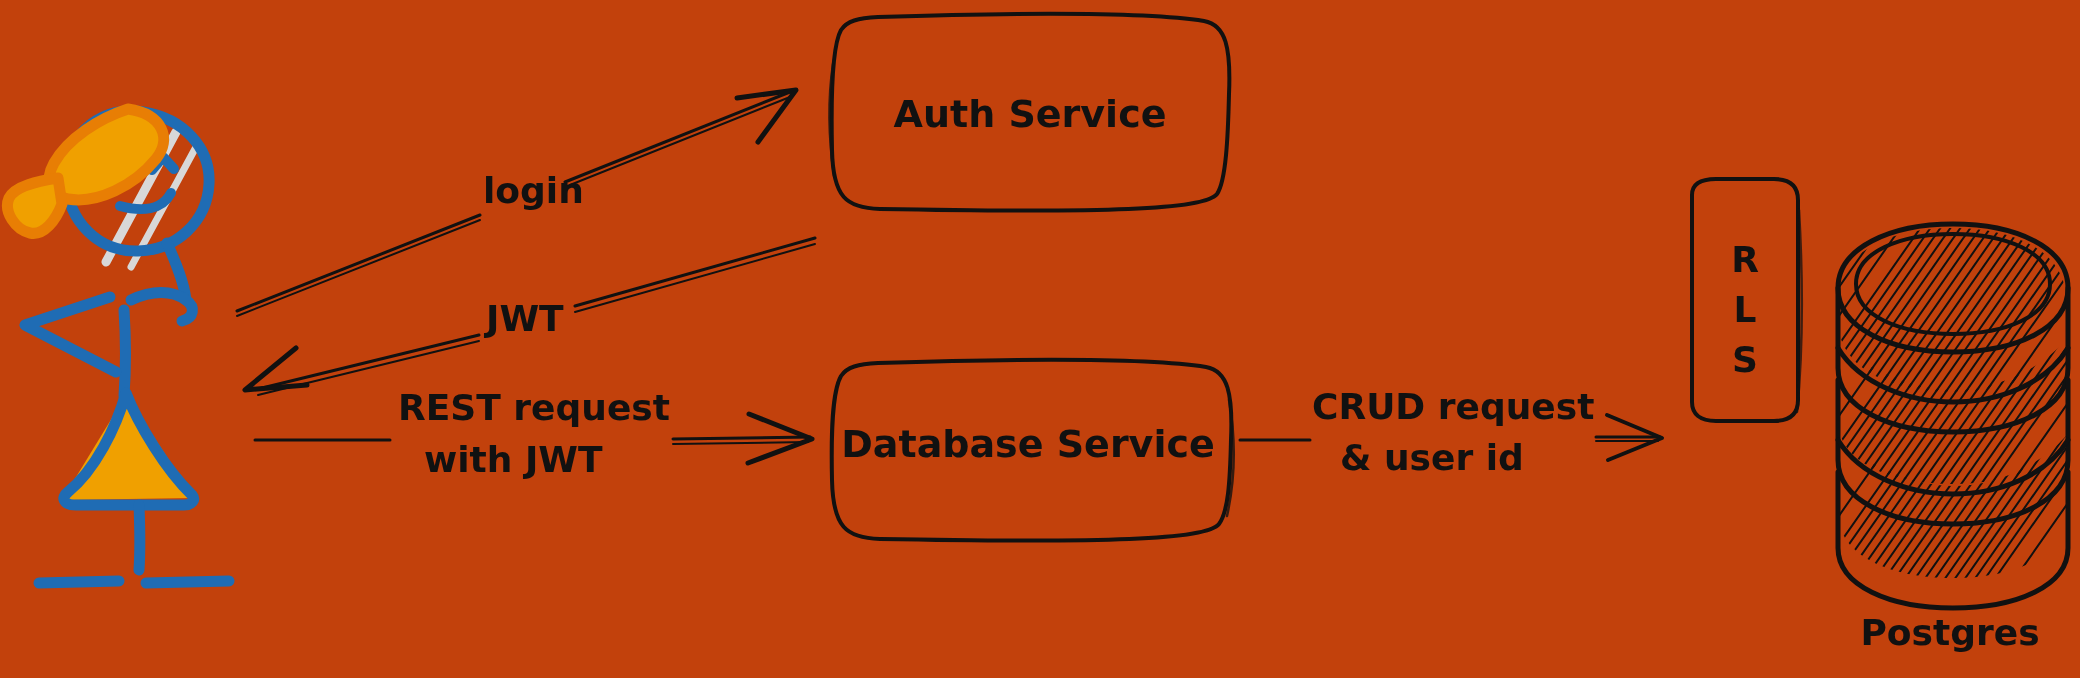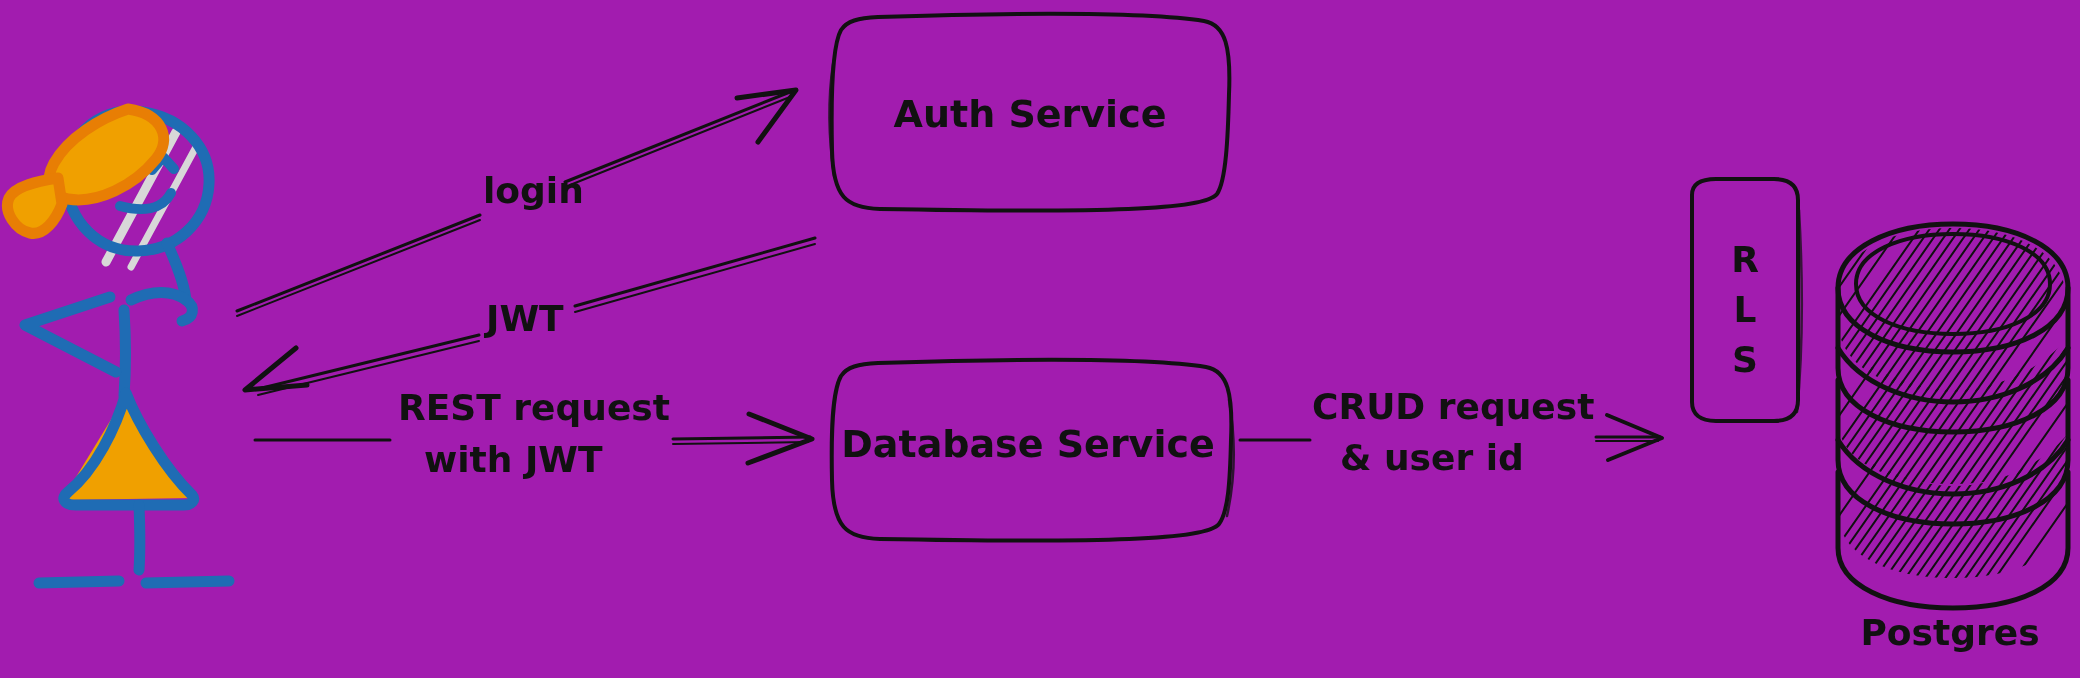--- a/index.html
+++ b/index.html
@@ -8,21 +8,21 @@
     padding: 0;
     background: #ffffff;
   }
   body {
     font-family: "DejaVu Sans", sans-serif;
   }
   #canvas {
     position: relative;
     width: 2080px;
     height: 678px;
-    background: #a21caf;
+    background: #c2410c;
     overflow: hidden;
   }
   #canvas svg.layer {
     position: absolute;
     top: 0;
     left: 0;
     width: 2080px;
     height: 678px;
   }
   .hand-text {

